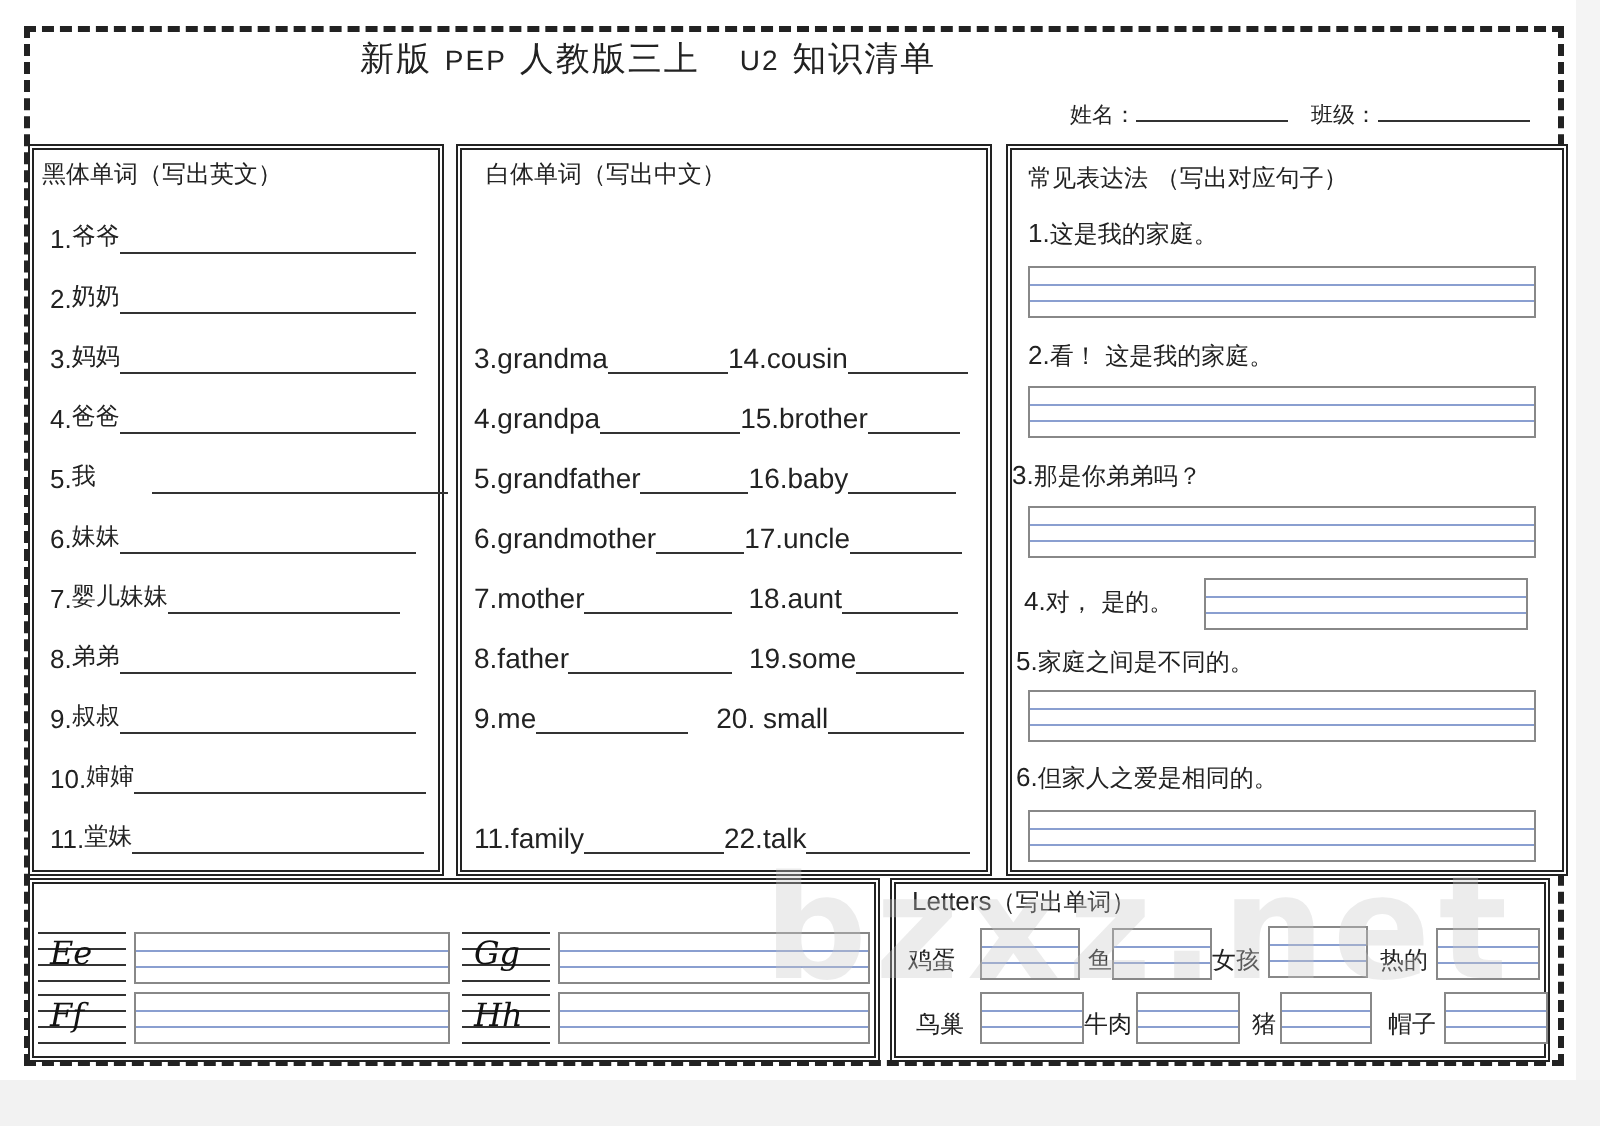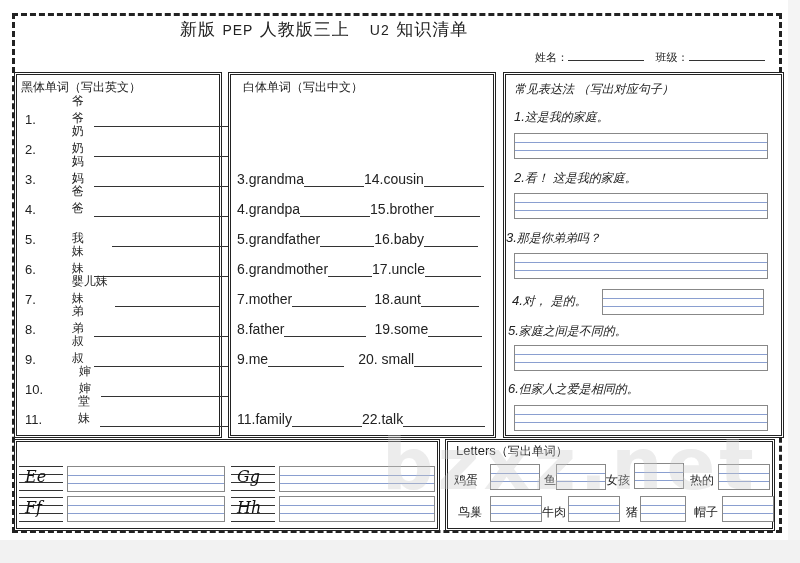--- a/index.html
+++ b/index.html
@@ -25,29 +25,29 @@
     .name-row .blank { display: inline-block; border-bottom: 1px solid #333; width: 76px; height: 11px; vertical-align: baseline; }
     .name-row .sp { display: inline-block; width: 8px; }
 
     .panel { position: absolute; border: 3px double #222; background: #fff; }
     .panel-title { position: absolute; left: 4px; top: 4px; font-size: 12px; font-family: "DejaVu Serif", serif; white-space: nowrap; }
 
     
     .p-bold { left: 14px; top: 72px; width: 208px; height: 366px; }
     .p-bold .row { position: absolute; left: 8px; font-size: 13px; display: flex; align-items: flex-end; height: 18px; }
     .p-bold .row .num { font-family: "Liberation Sans", sans-serif; }
-    .p-bold .row .cn { font-family: "DejaVu Serif", serif; font-size: 12px; margin-left: 36px; }
+    .p-bold .row .cn { font-family: "DejaVu Serif", serif; font-size: 12px; }
     .line { border-bottom: 1px solid #333; height: 14px; display: inline-block; }
 
     
     .p-white { left: 228px; top: 72px; width: 268px; height: 366px; }
     .p-white .row { position: absolute; left: 6px; font-size: 14px; font-family: "Liberation Sans", sans-serif; display: flex; align-items: flex-end; height: 18px; white-space: nowrap; }
 
     
-    .p-expr { left: 503px; top: 72px; width: 281px; height: 366px; font-style: italic; }
+    .p-expr { left: 503px; top: 72px; width: 281px; height: 366px; }
     .p-expr .sent { position: absolute; font-size: 12px; font-family: "DejaVu Serif", serif; white-space: nowrap; }
     .p-expr .sent .num { font-family: "Liberation Sans", sans-serif; font-size: 13px; }
     .write-box {
       position: absolute; border: 1px solid #888; background: #fff;
     }
     .write-box .l1, .write-box .l2 { position: absolute; left: 0; right: 0; height: 0; border-top: 1px solid #8a9fd0; }
     .write-box .l1 { top: 33%; }
     .write-box .l2 { top: 66%; }
 
     

